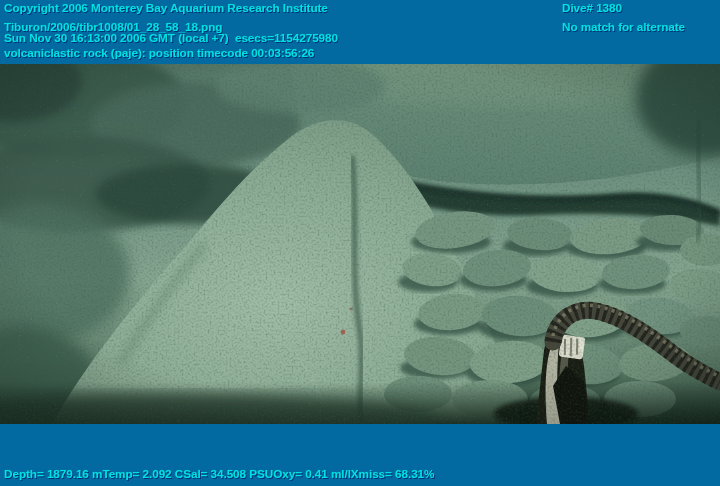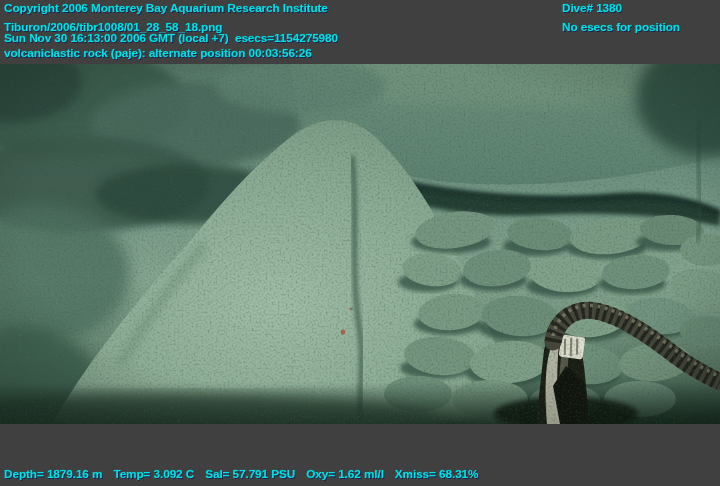--- a/index.html
+++ b/index.html
@@ -1,36 +1,36 @@
 <!DOCTYPE html>
 <html><head>
 <meta charset="utf-8">
 <style>
   html,body{margin:0;padding:0;background:#000;}
-  .frame{position:relative;width:720px;height:486px;background:#404040;overflow:hidden;
+  .frame{position:relative;width:720px;height:486px;background:#0369a1;overflow:hidden;
          font-family:"Liberation Sans",sans-serif;font-weight:bold;}
   .ovl{position:absolute;color:#00e2e2;font-size:11.8px;line-height:13px;letter-spacing:-0.1px;
        white-space:pre;text-shadow:1px 1px 0 rgba(0,0,90,.55),0 0 2px rgba(0,190,190,.35);}
   .l1{top:2px}.l2{top:21px}.l3{top:32px}.l4{top:47px}
   .left{left:4px}.right{left:562px}
   .photo{position:absolute;left:0;top:64px;width:720px;height:360px;}
   .photo svg{display:block}
-  .telemetry{position:absolute;left:4px;top:468px;display:flex;gap:11px;}
+  .telemetry{position:absolute;left:4px;top:468px;display:flex;}
 </style>
 </head>
 <body>
 
 <div class="frame">
 
   <div class="ovl l1 left">Copyright 2006 Monterey Bay Aquarium Research Institute</div>
   <div class="ovl l2 left">Tiburon/2006/tibr1008/01_28_58_18.png</div>
   <div class="ovl l3 left">Sun Nov 30 16:13:00 2006 GMT (local +7)  esecs=1154275980</div>
-  <div class="ovl l4 left">volcaniclastic rock (paje): alternate position 00:03:56:26</div>
+  <div class="ovl l4 left">volcaniclastic rock (paje): position timecode 00:03:56:26</div>
   <div class="ovl l1 right">Dive# 1380</div>
-  <div class="ovl l2 right">No esecs for position</div>
+  <div class="ovl l2 right">No match for alternate</div>
 
   <div class="photo">
     <svg viewBox="0 0 720 360" width="720" height="360" preserveAspectRatio="none" role="img">
       <defs>
         <linearGradient id="gBase" x1="0" y1="0" x2="0" y2="1">
           <stop offset="0" stop-color="#57796a"></stop>
             <stop offset="0.3" stop-color="#6e9180"></stop>
           <stop offset="0.6" stop-color="#87a691"></stop>
             <stop offset="0.85" stop-color="#5e7e6a"></stop>
           <stop offset="1" stop-color="#314c3e"></stop>
@@ -168,19 +168,19 @@
       </g>
 
       <rect width="720" height="360" filter="url(#nD)" opacity="0.5"></rect>
       <rect width="720" height="360" filter="url(#nL)" opacity="0.3"></rect>
       <rect width="720" height="360" fill="url(#gVig)"></rect>
     </svg>
   </div>
 
   <div class="telemetry">
     <span class="ovl" style="position:static">Depth= 1879.16 m</span>
-    <span class="ovl" style="position:static">Temp= 3.092 C</span>
-    <span class="ovl" style="position:static">Sal= 57.791 PSU</span>
-    <span class="ovl" style="position:static">Oxy= 1.62 ml/l</span>
+    <span class="ovl" style="position:static">Temp= 2.092 C</span>
+    <span class="ovl" style="position:static">Sal= 34.508 PSU</span>
+    <span class="ovl" style="position:static">Oxy= 0.41 ml/l</span>
     <span class="ovl" style="position:static">Xmiss= 68.31%</span>
   </div>
 
 </div>
 
 </body></html>

